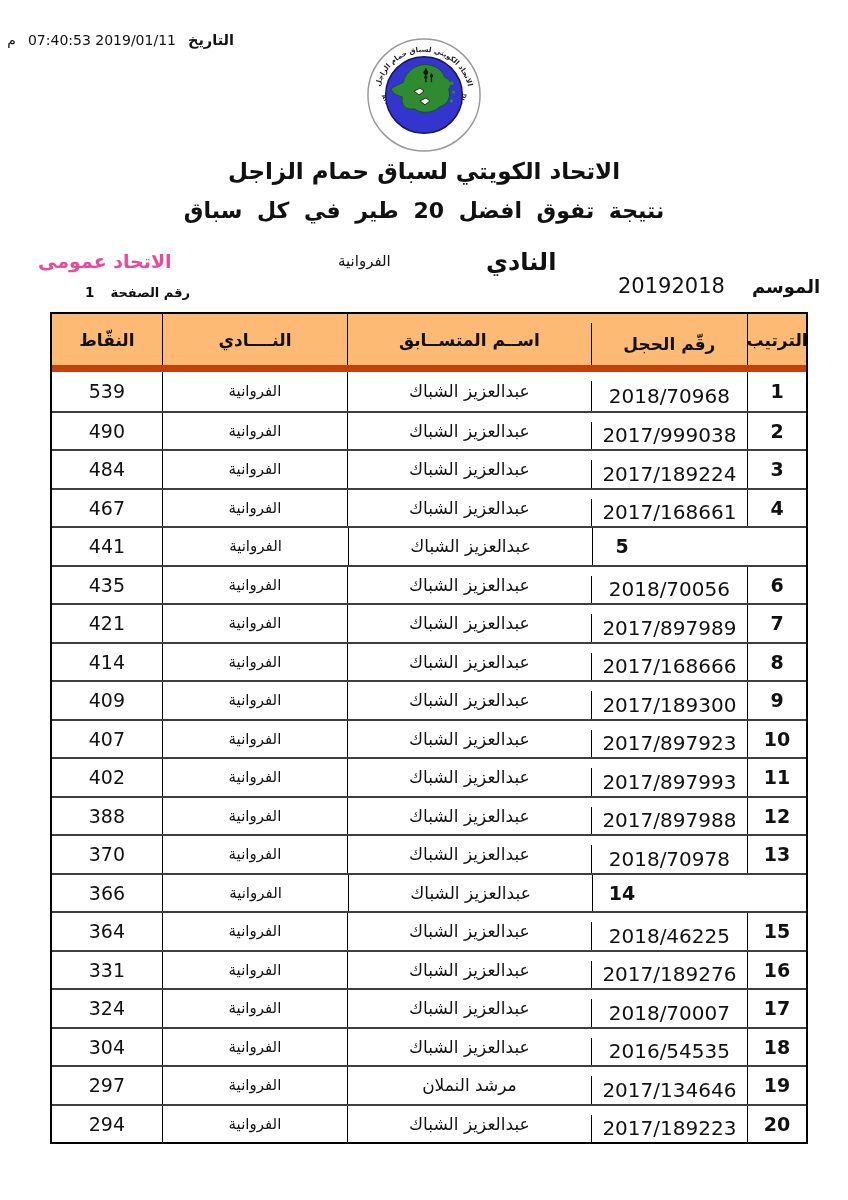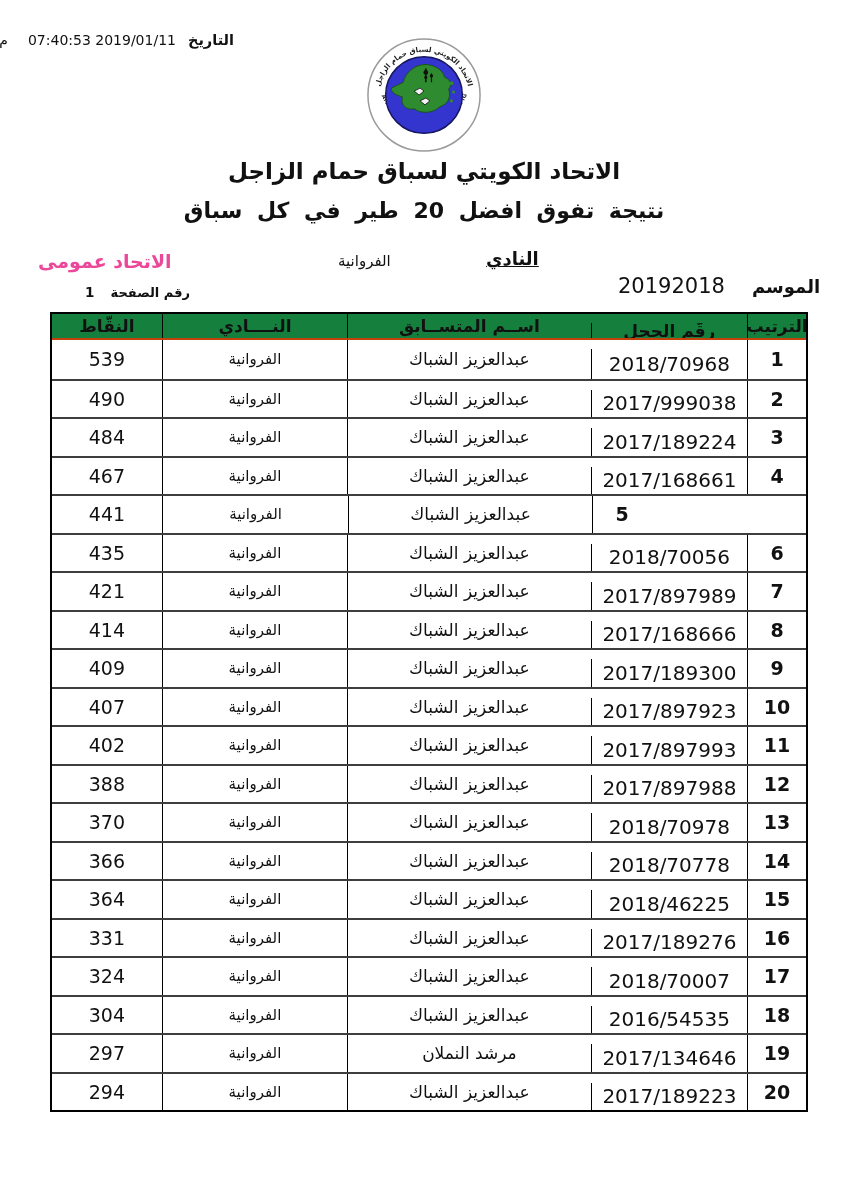--- a/index.html
+++ b/index.html
@@ -8,54 +8,54 @@
     width:848px; height:1200px; position:relative; overflow:hidden;
     font-family:"DejaVu Sans","Liberation Sans",sans-serif; color:#111;
   }
   
   .date-line {
     position:absolute; top:32px; left:14px; width:220px;
     display:flex; flex-direction:row-reverse; justify-content:flex-start;
     align-items:baseline; gap:12px; font-size:14px; white-space:nowrap;
   }
   .date-line .lbl { font-weight:bold; font-size:14.5px; }
-  .date-line .val { direction:ltr; unicode-bidi:embed;margin-left:8px; }
+  .date-line .val { direction:ltr; unicode-bidi:embed; }
   .logo-wrap { position:absolute; top:36px; left:364px; width:120px; height:118px; }
   .title1 {
     position:absolute; top:158px; left:0; width:100%; text-align:center;
     font-size:23px; font-weight:bold; direction:rtl;
   }
   .title2 {
     position:absolute; top:198px; left:0; width:100%; text-align:center;
     font-size:22px; font-weight:bold; direction:rtl; word-spacing:7px;
   }
   .union-red {
     position:absolute; top:250px; left:38px;
     font-size:19px; font-weight:bold; color:#ec4899; direction:rtl;
   }
-  .club-label { position:absolute; top:248px; left:486px; font-size:18px; font-weight:bold; direction:rtl;text-decoration:underline; }
+  .club-label { position:absolute; top:248px; left:486px; font-size:24px; font-weight:bold; direction:rtl; }
   .club-value { position:absolute; top:252px; left:338px; font-size:15px; direction:rtl; }
   .season-label { position:absolute; top:276px; left:752px; font-size:18px; font-weight:bold; direction:rtl; }
   .season-value { position:absolute; top:274px; left:618px; font-size:21px; direction:ltr; }
   .page-line {
     position:absolute; top:284px; left:60px; width:130px;
     display:flex; flex-direction:row-reverse; justify-content:flex-start;
     align-items:baseline; gap:16px;
   }
   .page-line .lbl { font-weight:bold; font-size:13px; direction:rtl; }
   .page-line .val { font-size:13.5px; font-weight:bold; }
   
   .tbl {
     position:absolute; top:312px; left:50px; width:758px;
     border:2px solid #000; background:#fff;
   }
   .trow { display:flex; height:38.5px; align-items:stretch; }
   .trow + .trow { border-top:2px solid #3e3e3e; }
   .thead {
-    height:26px; background:#15803d; border-bottom:2px solid #c2410c;
+    height:58px; background:#fdba74; border-bottom:7px solid #c2410c;
   }
   .cell {
     display:flex; align-items:center; justify-content:center;
     overflow:hidden; white-space:nowrap;
   }
   .cell + .cell { border-right:0; }
   .c-points { width:110px; font-size:19px; }
   .c-club   { width:186px; font-size:15px; direction:rtl; border-left:1px solid #000; }
   .c-name   { width:244px; font-size:17px; direction:rtl; border-left:1px solid #000; }
   .c-ring   { width:157px; font-size:20px; direction:ltr; border-left:1px solid #000;margin-top:9px; }
@@ -228,21 +228,20 @@
     <div class="cell c-club">الفروانية</div>
     <div class="cell c-name">عبدالعزيز الشباك</div>
     <div class="cell c-ring">2018/70978</div>
     <div class="cell c-rank">13</div>
   </div>
 
   <div class="trow">
     <div class="cell c-points">366</div>
     <div class="cell c-club">الفروانية</div>
     <div class="cell c-name">عبدالعزيز الشباك</div>
-    <div class="cell c-ring">2018/70778</div>
     <div class="cell c-rank">14</div>
   </div>
 
   <div class="trow">
     <div class="cell c-points">364</div>
     <div class="cell c-club">الفروانية</div>
     <div class="cell c-name">عبدالعزيز الشباك</div>
     <div class="cell c-ring">2018/46225</div>
     <div class="cell c-rank">15</div>
   </div>

